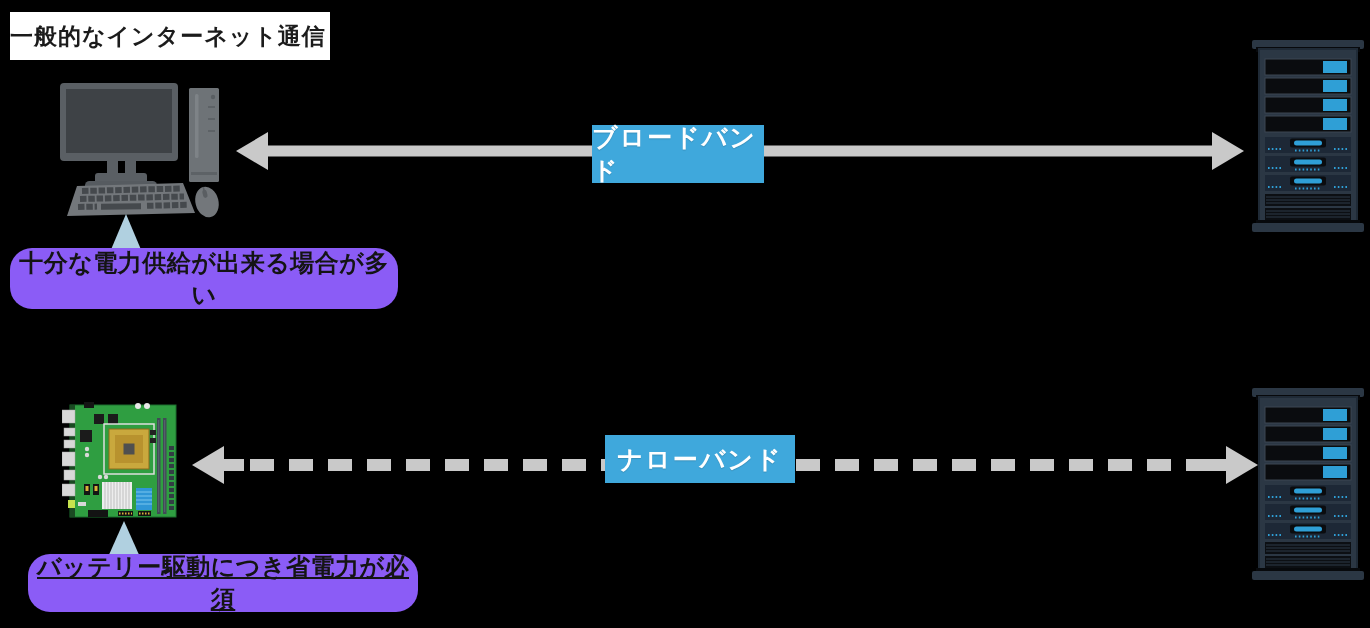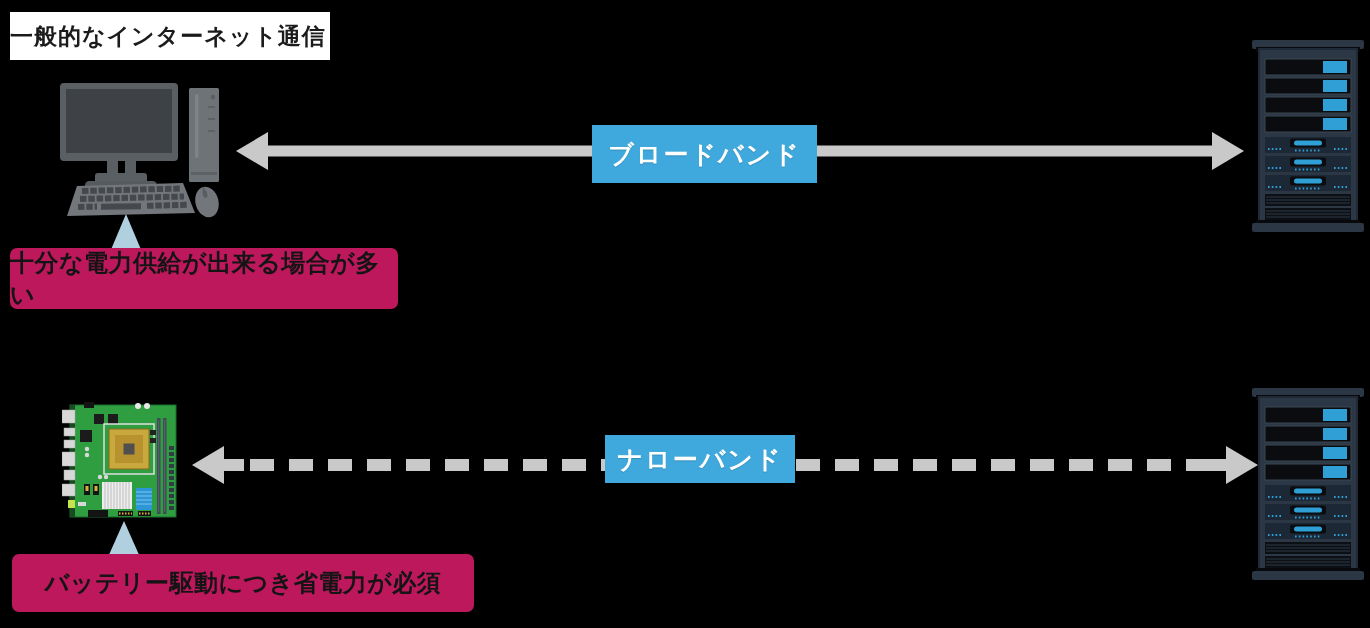--- a/index.html
+++ b/index.html
@@ -14,23 +14,23 @@
     display:flex;align-items:center;
     font-size:23px;font-weight:600;letter-spacing:1px;
   }
   .band-label{
     background:#3fa8dc;color:#ffffff;z-index:3;
     display:flex;align-items:center;justify-content:center;
     font-size:25px;font-weight:600;letter-spacing:2px;
     text-shadow:0 1px 1px rgba(0,0,0,.15);
   }
   .callout{
-    background:#be185d;color:#141414;border-radius:7px;
+    background:#8b5cf6;color:#141414;border-radius:22px;
     display:flex;align-items:center;justify-content:center;
-    font-size:24px;font-weight:600;letter-spacing:.5px;z-index:2;
+    font-size:24px;font-weight:600;letter-spacing:.5px;z-index:2;text-align:center;
   }
   .tail-up{
     width:0;height:0;z-index:1;
     border-left:16px solid transparent;
     border-right:16px solid transparent;
     border-bottom:38px solid #b0d0e0;
   }
   svg{display:block;}
 </style>
 </head>
@@ -136,21 +136,21 @@
       <rect x="149.8" y="109.5" width="4.4" height="8" rx="2.2" fill="#5a5e62"></rect>
     </g>
   </svg>
 
   <svg class="abs" style="left:232px;top:129px;" width="1016" height="44" viewBox="0 0 1016 44">
     <rect x="30" y="16.5" width="956" height="11" fill="#c9c9c9"></rect>
     <polygon points="4,22 36,3 36,41" fill="#c9c9c9"></polygon>
     <polygon points="1012,22 980,3 980,41" fill="#c9c9c9"></polygon>
   </svg>
 
-  <div class="abs band-label" style="left:592px;top:125px;width:225px;height:58px;">
+  <div class="abs band-label" style="left:592px;top:125px;width:172px;height:58px;">
     <span>ブロードバンド</span>
   </div>
 
   <svg class="abs" style="left:1252px;top:38px;" width="112" height="196" viewBox="0 0 112 196">
     <use href="#server-def"></use>
   </svg>
 
   <div class="abs tail-up" style="left:110px;top:214px;"></div>
   <div class="abs callout" style="left:10px;top:248px;width:388px;height:61px;">
     <span>十分な電力供給が出来る場合が多い</span>
@@ -242,17 +242,17 @@
 
   <div class="abs band-label" style="left:605px;top:435px;width:190px;height:48px;">
     <span>ナローバンド</span>
   </div>
 
   <svg class="abs" style="left:1252px;top:386px;" width="112" height="196" viewBox="0 0 112 196">
     <use href="#server-def"></use>
   </svg>
 
   <div class="abs tail-up" style="left:108px;top:521px;border-bottom-width:36px;"></div>
-  <div class="abs callout" style="left:12px;top:554px;width:462px;height:58px;">
+  <div class="abs callout" style="left:28px;top:554px;width:390px;height:58px;text-decoration:underline;">
     <span>バッテリー駆動につき省電力が必須</span>
   </div>
 
 </div>
 
 </body></html>

